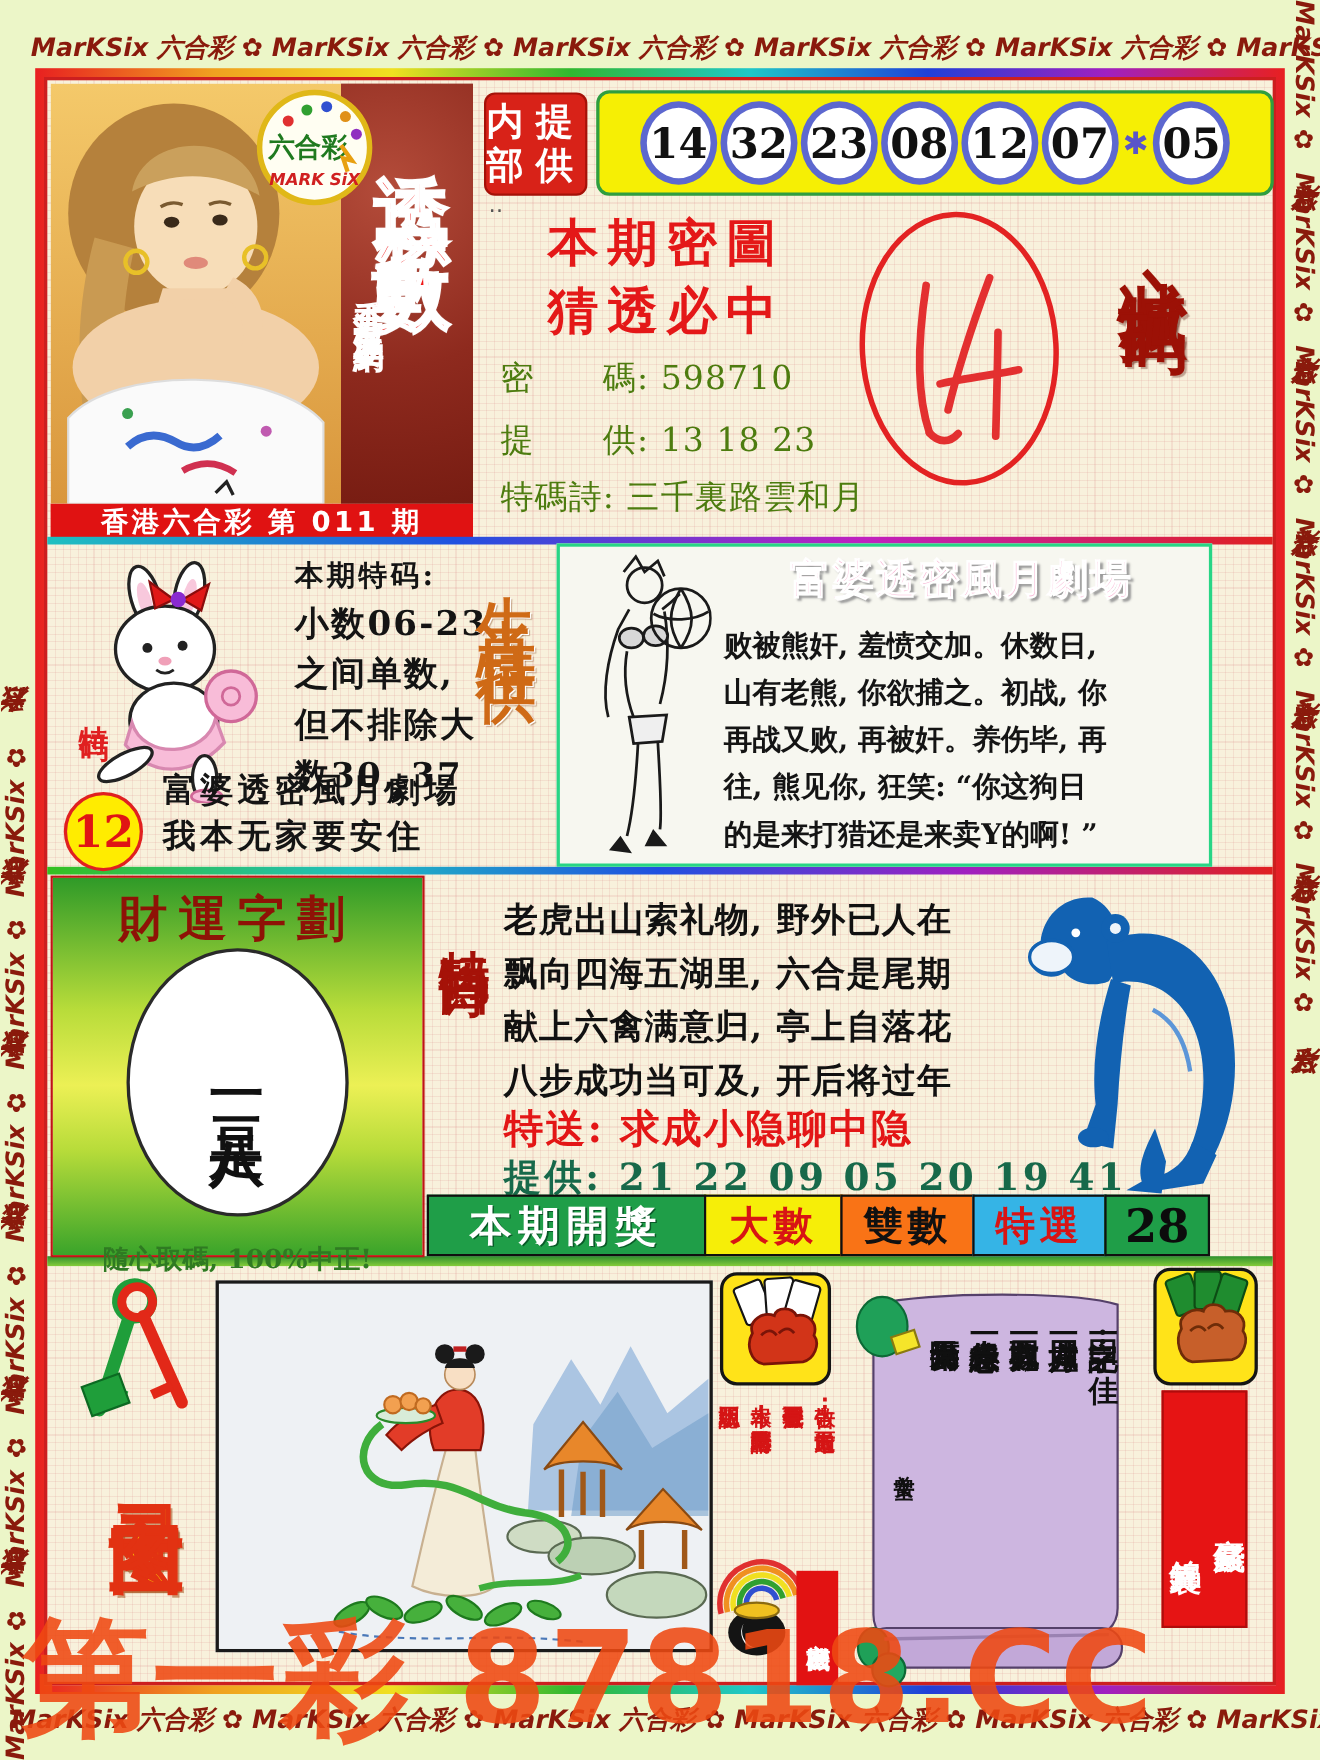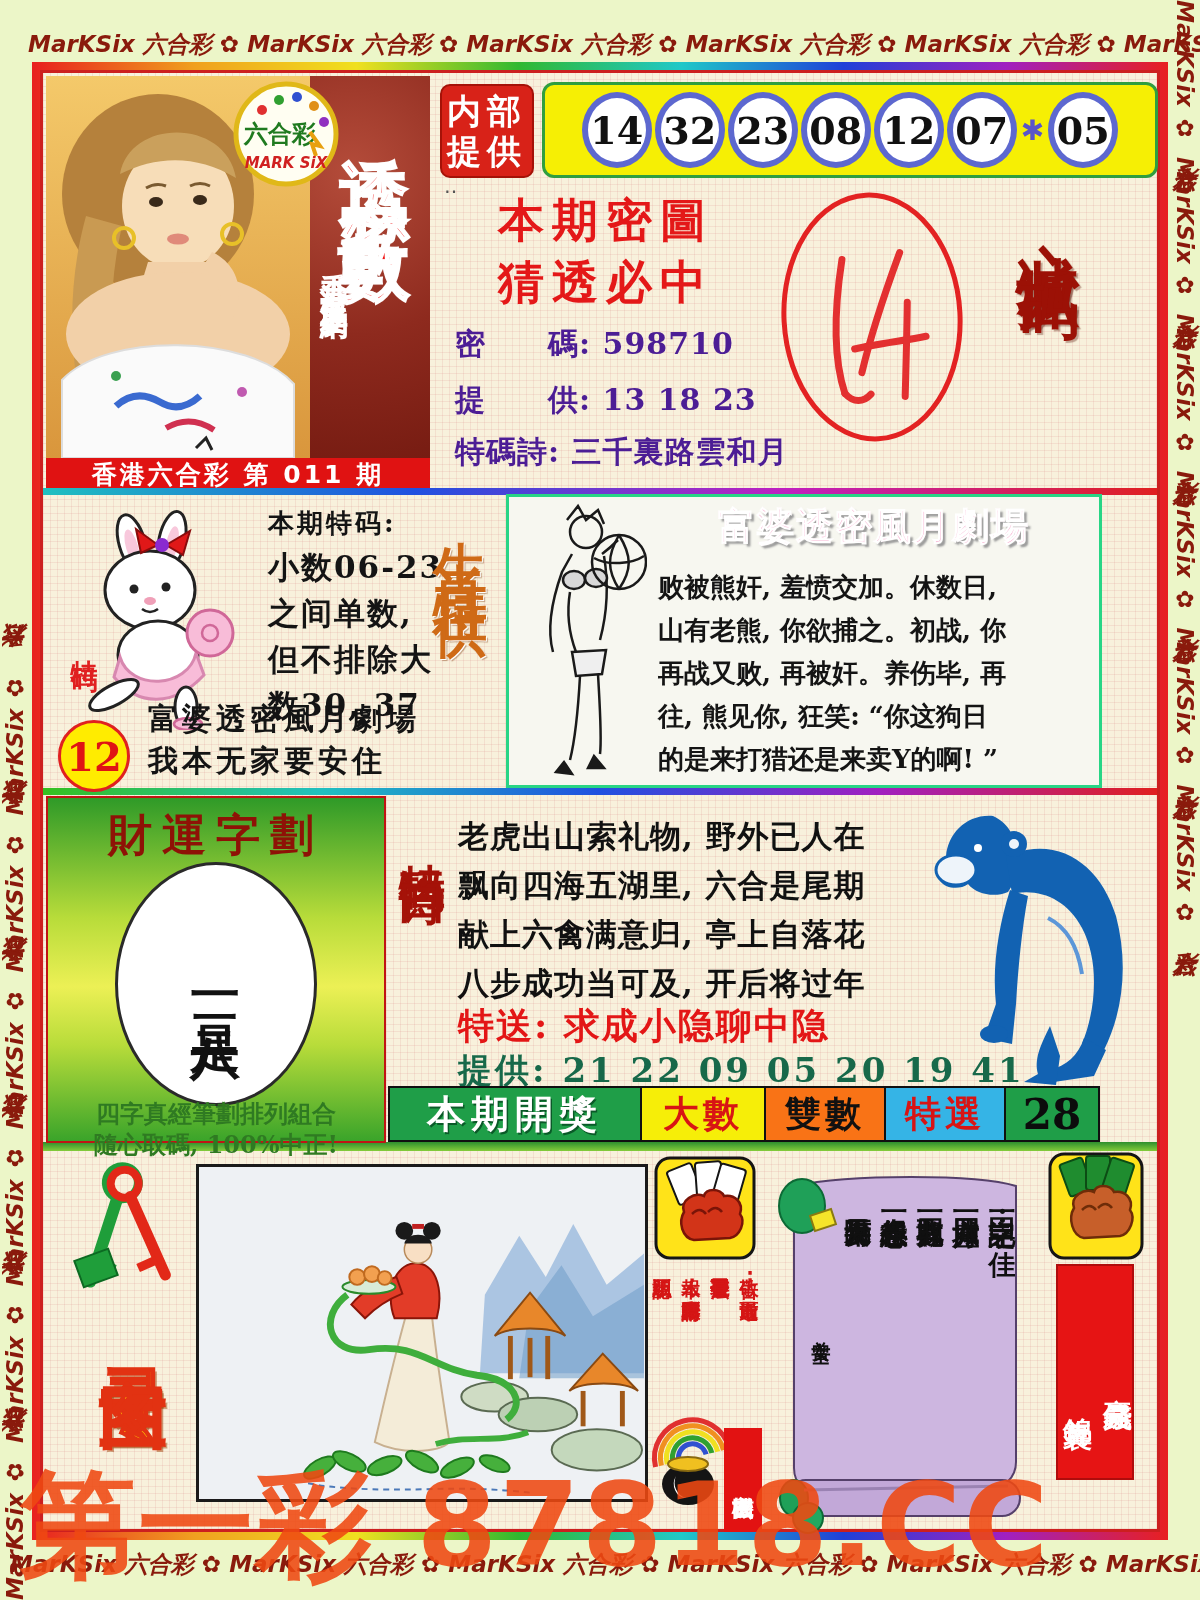--- a/index.html
+++ b/index.html
@@ -34,32 +34,32 @@
   #logo{left:232px;top:80px;width:108px;height:108px;z-index:6;}
   #redpanel{left:310px;top:76px;width:120px;height:382px;
     background:radial-gradient(circle at 35% 25%,#b44c3a,#8e2a1e 55%,#771c12);}
   #touMiShu{right:8px;top:26px;position:absolute;font-size:70px;font-weight:bold;color:#f01818;
     letter-spacing:38px;-webkit-text-stroke:2.5px #ffffff;text-shadow:0 0 2px #fff;}
   #fupoNet{left:6px;top:176px;position:absolute;font-size:27px;font-weight:bold;color:#f02020;
     letter-spacing:10px;-webkit-text-stroke:1px #ffffff;}
   #periodbar{left:46px;top:458px;width:384px;height:34px;background:#e01212;color:#fff;
     font-weight:bold;font-size:25px;line-height:34px;text-align:center;letter-spacing:3px;}
   #neibu{left:440px;top:84px;width:94px;height:94px;background:#d82218;border:2px solid #a51208;
-    border-radius:10px;box-sizing:border-box;display:flex;flex-direction:column;align-items:center;
+    border-radius:10px;box-sizing:border-box;display:flex;flex-direction:row;align-items:center;
     justify-content:center;color:#fff;font-weight:bold;font-size:34px;line-height:40px;letter-spacing:6px;}
   #numbanner{left:542px;top:82px;width:616px;height:96px;background:#f6ef04;border:3px solid #2f9e3f;
     border-radius:12px;box-sizing:border-box;display:flex;align-items:center;justify-content:center;gap:3px;}
   .ball{width:70px;height:76px;border-radius:50%;background:#fff;border:6px solid #5d68cf;
     box-sizing:border-box;display:flex;align-items:center;justify-content:center;
     font-family:"DejaVu Serif",serif;font-weight:bold;font-size:38px;color:#111;}
   .star{color:#5a55c8;font-size:28px;font-weight:bold;margin:0 1px;}
   #dots{left:444px;top:174px;font-size:20px;color:#555;letter-spacing:2px;}
   .mitu{left:498px;font-size:46px;font-weight:bold;color:#e41818;letter-spacing:8px;}
   #mitu1{top:190px;} #mitu2{top:252px;}
-  .srow{left:455px;font-size:30px;color:#4c1d95;letter-spacing:1px;font-weight:bold;}
+  .srow{left:455px;font-size:30px;color:#4d7c0f;letter-spacing:1px;}
   #srow1{top:324px;} #srow2{top:380px;} #srow3{top:432px;}
   #redcircle{left:775px;top:186px;width:195px;height:262px;transform:rotate(-3deg);}
   #xincheng{left:1006px;top:192px;height:300px;font-size:62px;font-weight:bold;color:#9c1106;
     letter-spacing:14px;text-shadow:2px 2px 1px rgba(90,20,10,.35);}
 
   
   .divider{left:43px;width:1114px;height:7px;}
   #div1{top:488px;background:linear-gradient(90deg,#20c0c0,#2050e0,#c020c0,#e02020);}
   #div2{top:788px;background:linear-gradient(90deg,#35c020,#20c0c0,#2050e0,#a020c0,#e02020);}
   #div3{top:1142px;height:9px;background:linear-gradient(180deg,#2e8f2e,#84cc3a);}
@@ -302,21 +302,20 @@
     <div>再战又败, 再被奸。养伤毕, 再</div>
     <div>往, 熊见你, 狂笑: “你这狗日</div>
     <div>的是来打猎还是来卖Υ的啊! ”</div>
   </div>
 
   <div class="abs z" id="caiyun">
     <div class="kai" id="caiyunTitle">財運字劃</div>
     <div id="caiyunOval">
       <div class="vtext kai">一三是八</div>
     </div>
-    <div class="caiyunNote kai" id="cn0">四字真經筆劃排列組合</div>
     <div class="caiyunNote kai" id="cn1">隨心取碼, 100%中正!</div>
   </div>
 
   <div class="abs z vtext kai" id="poemlabel">特码诗曰:</div>
   <div class="abs z kai" id="poemlines">
     <div>老虎出山索礼物, 野外已人在</div>
     <div>飘向四海五湖里, 六合是尾期</div>
     <div>献上六禽满意归, 亭上自落花</div>
     <div>八步成功当可及, 开后将过年</div>
   </div>

